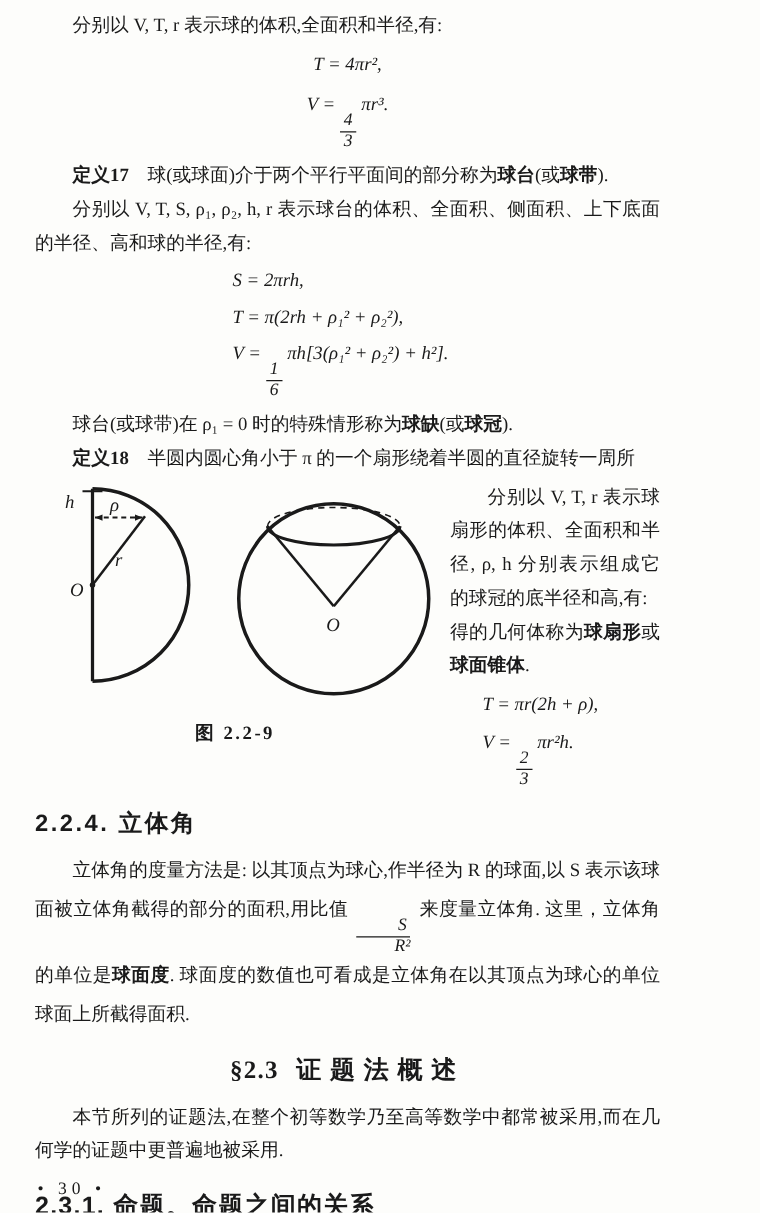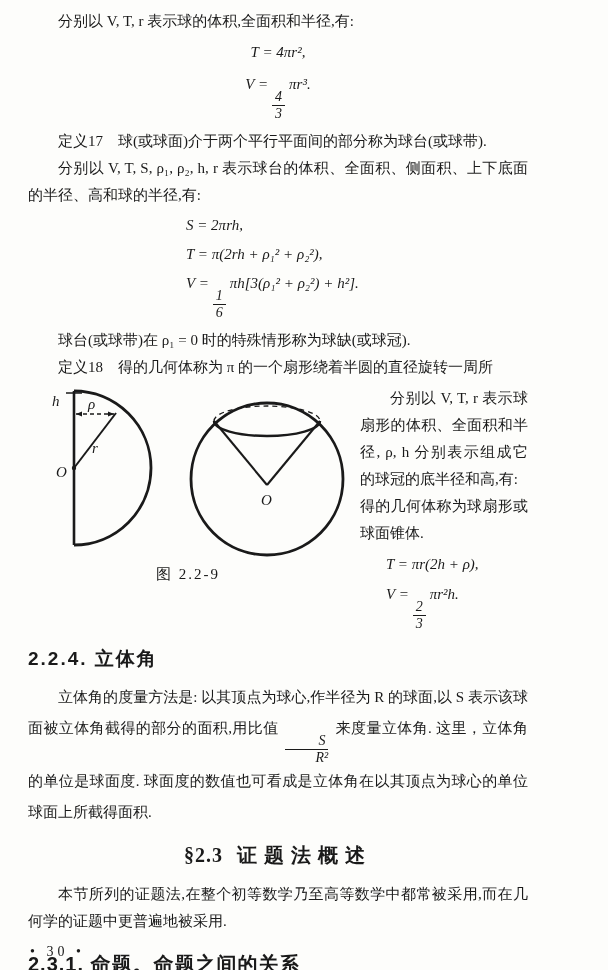--- a/index.html
+++ b/index.html
@@ -5,35 +5,35 @@
   html,body{margin:0;padding:0;}
   body{
     width:608px;height:970px;overflow:hidden;position:relative;
     background:#fdfdfb;color:#1a1a1a;
     font-family:"Liberation Serif","DejaVu Serif",serif;
     font-size:15px;
   }
   .page{position:relative;width:548px;height:970px;padding:8px 20px 0 28px;box-sizing:border-box;}
   .p{margin:0;line-height:27px;text-align:justify;}
   .indent{text-indent:2em;}
-  .b{font-weight:400;}
+  .b{font-weight:700;}
   
   .formula{font-style:italic;line-height:26px;white-space:nowrap;}
   .f-center{text-align:center;margin:4px 0 2px 0;}
   .f-block{margin-left:158px;margin-top:2px;}
   .f-block .formula{margin:3px 0;}
   .frac{display:inline-flex;flex-direction:column;align-items:center;vertical-align:-0.85em;line-height:1.15;font-size:14px;margin:0 4px;}
   .frac .num{border-bottom:1.4px solid #1a1a1a;padding:0 3px;}
   .frac .den{padding:0 3px;}
   .f-tall{margin:6px 0;}
   
   .fig-row{display:flex;margin-top:4px;}
   .fig-left{width:330px;flex:0 0 330px;}
   .diagrams{display:flex;align-items:flex-start;gap:10px;padding-left:4px;}
-  .fig-caption{text-align:center;width:320px;margin-top:8px;font-weight:400;letter-spacing:2px;}
+  .fig-caption{text-align:center;width:320px;margin-top:20px;font-weight:700;letter-spacing:2px;}
   .fig-right{flex:1;padding-left:2px;}
   .fig-right .p{line-height:27px;}
   .fig-right .formula{margin:4px 0 0 26px;}
   svg text{font-family:"Liberation Serif","DejaVu Serif",serif;font-style:italic;font-size:15px;fill:#1a1a1a;}
   
   .h-224{font-size:19px;font-weight:700;letter-spacing:2px;margin:14px 0 10px 0;font-family:"Liberation Sans","DejaVu Sans",sans-serif;font-weight:600;}
   .h-23{text-align:center;font-size:20px;font-weight:700;margin:14px 0 12px 0;}
   .h-23 .num{margin-right:14px;letter-spacing:1px;}
   .h-23 .ttl{letter-spacing:7px;font-family:Liberation Serif, serif;}
   .h-231{font-size:20px;font-weight:600;letter-spacing:1px;margin:16px 0 8px 0;font-family:"Liberation Sans","DejaVu Sans",sans-serif;}
@@ -57,21 +57,21 @@
   <div class="f-block">
     <div class="formula">S = 2πrh,</div>
     <div class="formula">T = π(2rh + ρ₁² + ρ₂²),</div>
     <div class="formula f-tall"><span>V =</span><span class="frac">
           <span class="num">1</span>
           <span class="den">6</span>
         </span><span>πh[3(ρ₁² + ρ₂²) + h²].</span></div>
   </div>
   <p class="p indent gap-s"><span>球台(或球带)在 ρ₁ = 0 时的特殊情形称为</span><span class="b">球缺</span><span>(或</span><span class="b">球冠</span><span>).</span></p>
 
-  <p class="p indent"><span class="b">定义18</span><span>　得的几何体称为 π 的一个扇形绕着半圆的直径旋转一周所</span></p>
+  <p class="p indent"><span class="b">定义18</span><span>　半圆内圆心角小于 π 的一个扇形绕着半圆的直径旋转一周所</span></p>
 
   <div class="fig-row">
     <div class="fig-left">
       <div class="diagrams">
         <svg width="134" height="168" viewBox="0 0 134 168">
           <line x1="42" y1="6" x2="42" y2="160" stroke="#1a1a1a" stroke-width="2.6"></line>
           <path d="M 42 6 A 77 77 0 0 1 42 160" fill="none" stroke="#1a1a1a" stroke-width="2.8"></path>
           <line x1="42" y1="83" x2="84" y2="28" stroke="#1a1a1a" stroke-width="2"></line>
           <line x1="44" y1="29" x2="82" y2="29" stroke="#1a1a1a" stroke-width="1.5" stroke-dasharray="4 3"></line>
           <polygon points="44,29 50,26.5 50,31.5" fill="#1a1a1a"></polygon>

